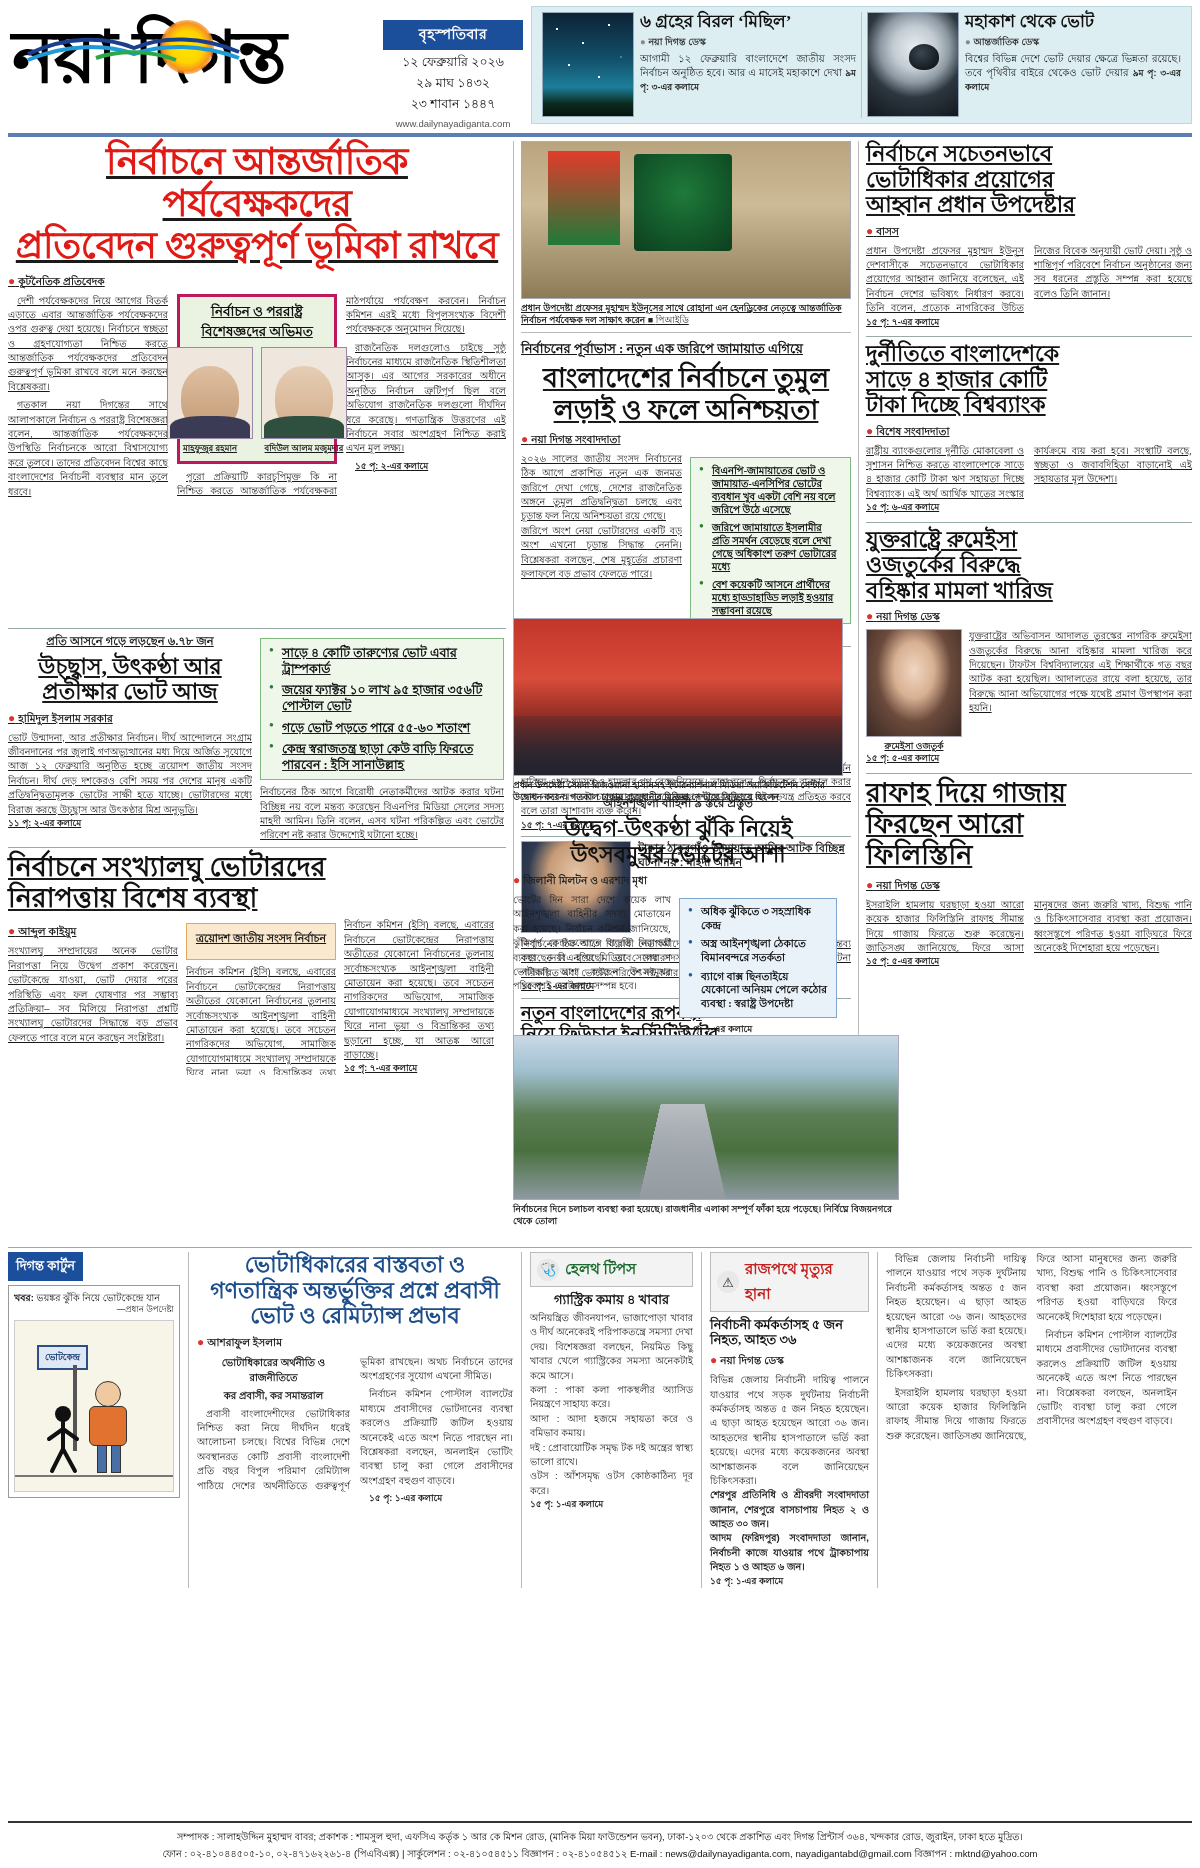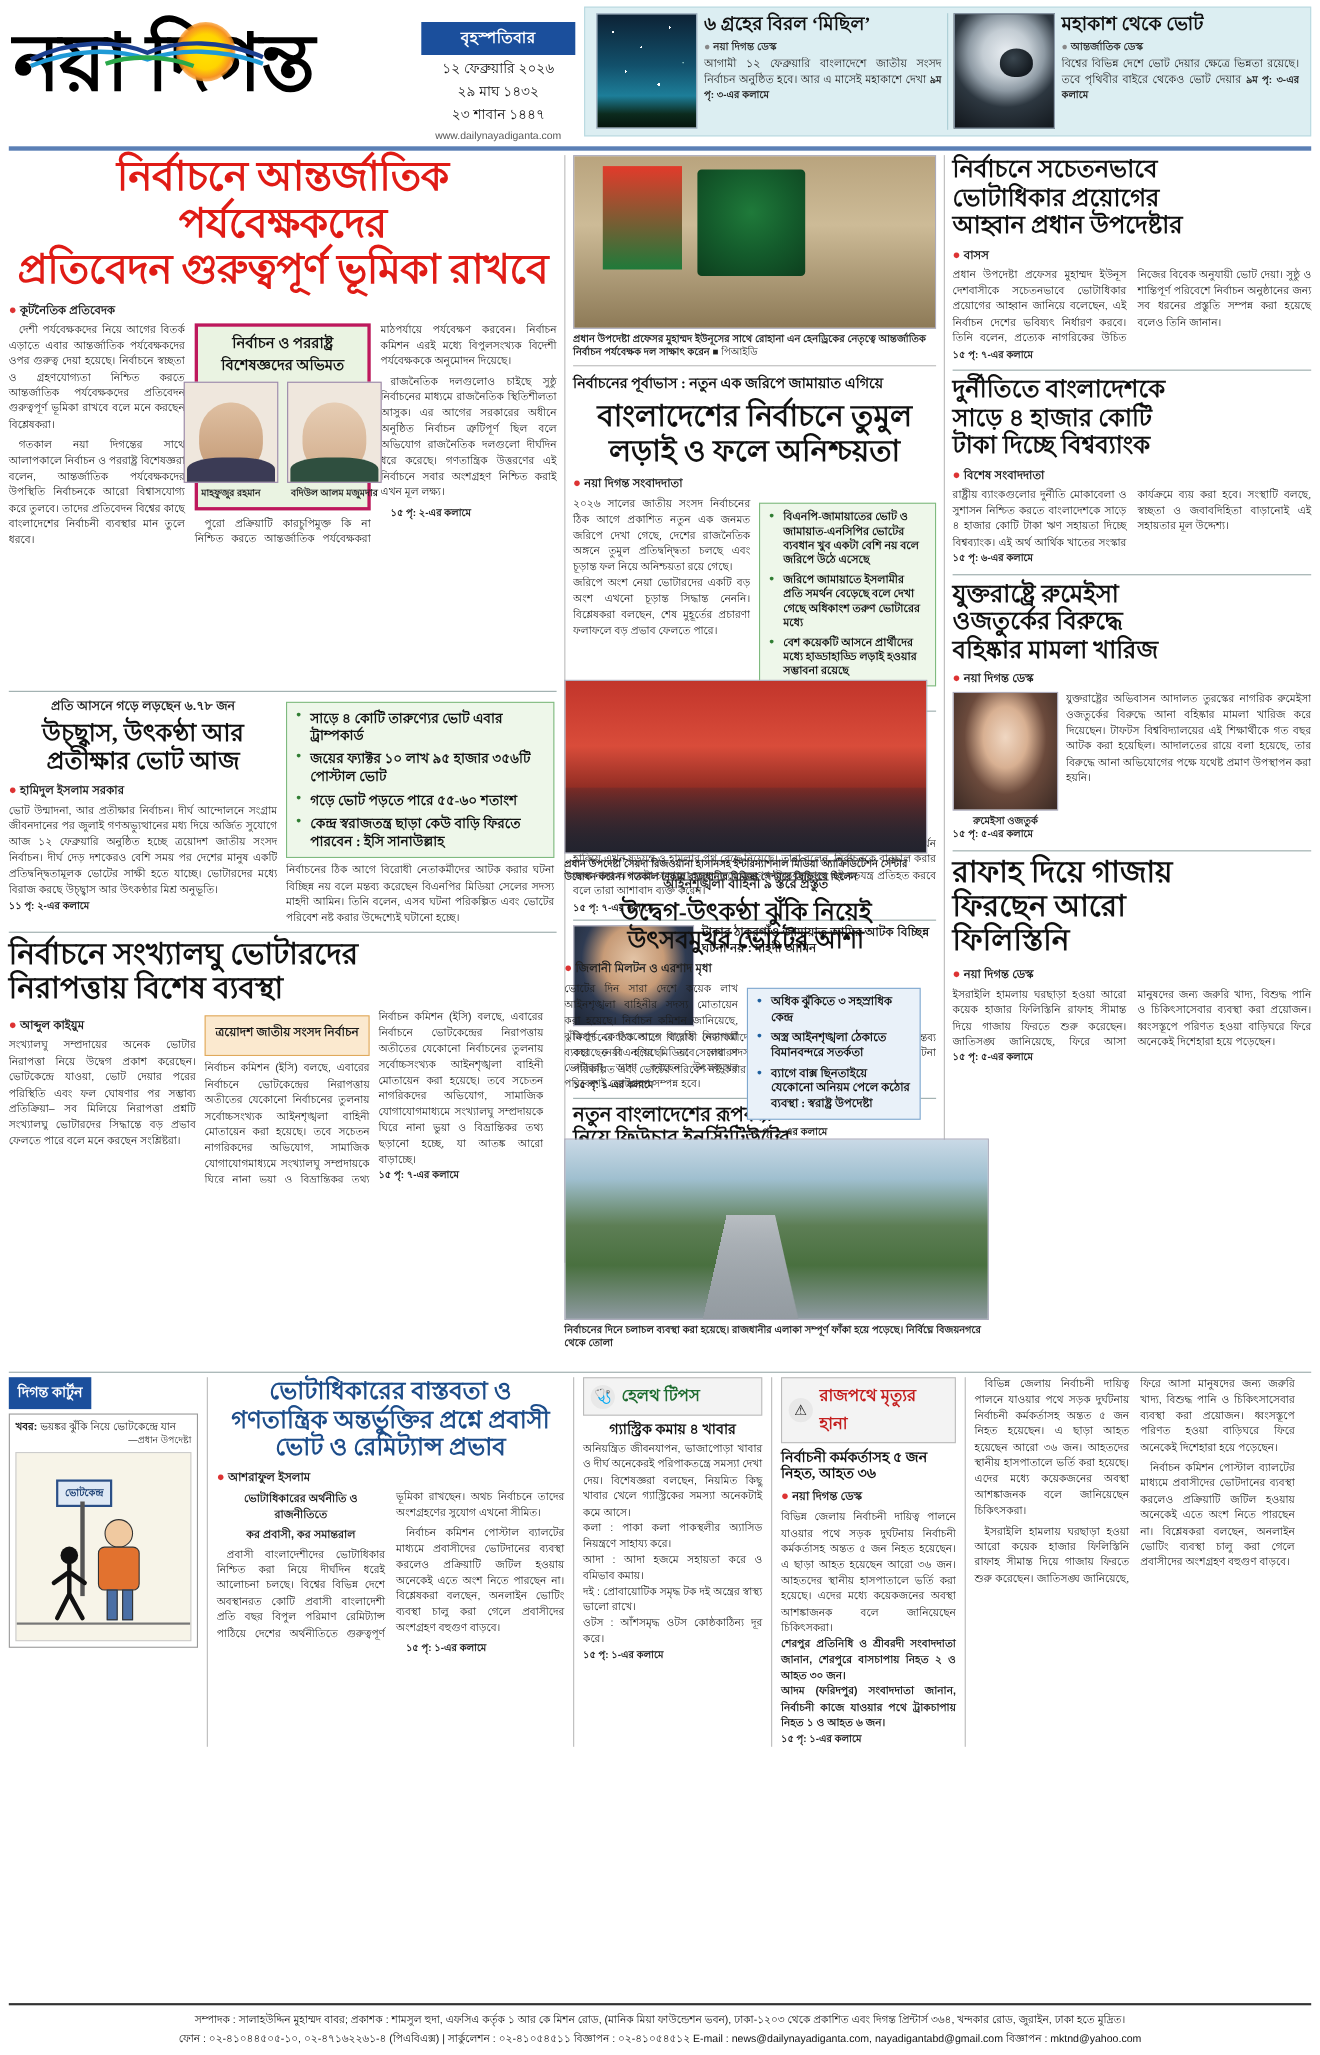--- a/index.html
+++ b/index.html
@@ -77,21 +77,21 @@
     font-size: 10px; line-height: 1.42; color: #222; text-align: justify;
     max-height: 60px; overflow: hidden;
   }
   .tn-ref { font-size: 9px; font-weight: bold; }
 
   
   .rule-thick { height: 4px; background: #5b7fb5; margin: 5px 0 4px; }
   .rule-thin { height: 1px; background: #9aa; margin: 4px 0; }
 
   
-  .grid { display: flex; gap: 7px; }
+  .grid { display: flex; gap: 7px; text-decoration: underline; }
   .col-left  { width: 498px; }
   .col-mid   { width: 338px; }
   .col-right { width: 338px; }
 
   .lead-head {
     color: #e01b15; font-family: "Liberation Serif", serif;
     font-weight: bold; font-size: 37px; line-height: 1.14;
     text-align: center; letter-spacing: -.5px;
   }
   .byline { font-size: 10.5px; font-weight: bold; color: #222; margin: 6px 0 3px; }
@@ -215,21 +215,21 @@
     background:#1b4f9c; color:#fff; font-weight:bold; font-size:13px;
     padding:4px 8px; font-family:"Liberation Serif",serif; display:inline-block;
   }
   .cartoon-frame { border:1px solid #999; padding:5px; margin-top:4px; }
   .cartoon-cap { font-size:9.5px; line-height:1.4; color:#222; }
   .cartoon-stage {
     height: 172px; background:#f7f4e8; position:relative; border:1px solid #ccc;
     overflow:hidden; margin-top:4px;
   }
   .ct-sign {
-    position:absolute; left:36px; top:24px; background:#dfe9f5; border:2px solid #2b4f86;
+    position:absolute; left:22px; top:24px; background:#dfe9f5; border:2px solid #2b4f86;
     color:#1b3f73; font-size:9px; font-weight:bold; padding:3px 6px;
   }
   .ct-pole { position:absolute; left:58px; top:44px; width:4px; height:86px; background:#555; }
   .ct-man {
     position:absolute; right:38px; bottom:18px; width:52px; height:92px;
   }
   .ct-head { position:absolute; left:12px; top:0; width:26px; height:26px; border-radius:50%; background:#f0c9a0; border:1px solid #333;}
   .ct-body { position:absolute; left:6px; top:25px; width:38px; height:40px; background:#e2722f; border:1px solid #333; border-radius:6px;}
   .ct-leg  { position:absolute; left:14px; top:64px; width:10px; height:28px; background:#4a6fa5; border:1px solid #333;}
   .ct-leg2 { position:absolute; left:28px; top:64px; width:10px; height:28px; background:#4a6fa5; border:1px solid #333;}

